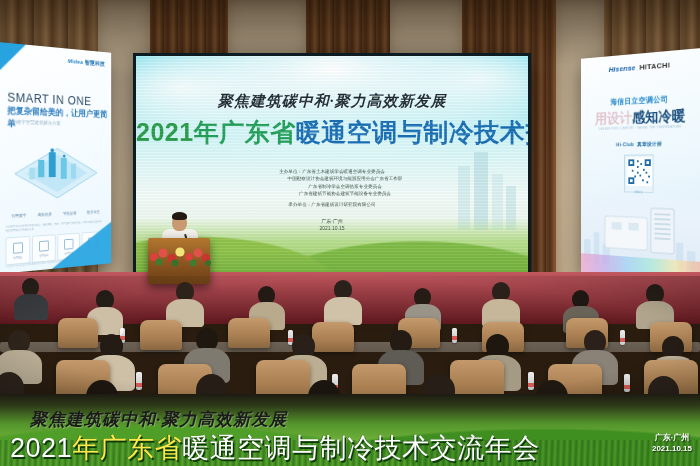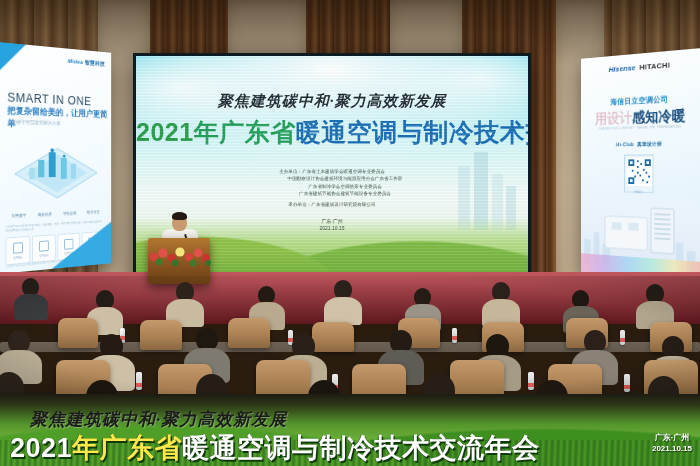--- a/index.html
+++ b/index.html
@@ -160,21 +160,21 @@
         background:
           radial-gradient(ellipse 70% 150% at 22% 130%, #4f9e27 0%, #4f9e27 56%, rgba(79,158,39,0) 58%),
           radial-gradient(ellipse 80% 160% at 78% 140%, #3f8f20 0%, #3f8f20 56%, rgba(63,143,32,0) 58%),
           linear-gradient(180deg,#1d1b12 0%,#2e3a18 16%,#55962c 42%,#6fb23a 66%,#4e9327 100%);}
   .bot-grass{position:absolute;left:0;bottom:0;width:100%;height:26px;
         background:repeating-linear-gradient(92deg,rgba(35,90,20,.55) 0px,rgba(120,190,70,.2) 3px,rgba(35,90,20,.5) 6px);}
   .bot-crowd{position:absolute;left:0;top:0;width:100%;height:30px;overflow:hidden;}
   .bot-sub{position:absolute;left:30px;top:14px;font-size:17px;font-weight:700;
         color:#1b1b1b;font-family:"Liberation Serif","DejaVu Serif",serif;font-style:italic;
         letter-spacing:1px;text-shadow:1px 1px 0 rgba(255,255,255,.25);}
-  .bot-title{position:absolute;left:10px;top:36px;font-size:27px;font-weight:700;
+  .bot-title{position:absolute;left:10px;top:36px;font-size:27px;font-weight:400;
         letter-spacing:.5px;white-space:nowrap;
         text-shadow:1.5px 1.5px 0 #0e3a0a, -0.5px -0.5px 0 #0e3a0a;}
   .bot-title .y{color:#ffffff;}
   .bot-title .g{color:#ffe94a;}
   .bot-title .w{color:#ffffff;}
   .bot-meta{position:absolute;right:8px;bottom:12px;text-align:center;
         font-size:8px;line-height:11px;color:#ffffff;font-weight:700;
         text-shadow:1px 1px 1px rgba(0,0,0,.6);}
 </style>
 </head>

